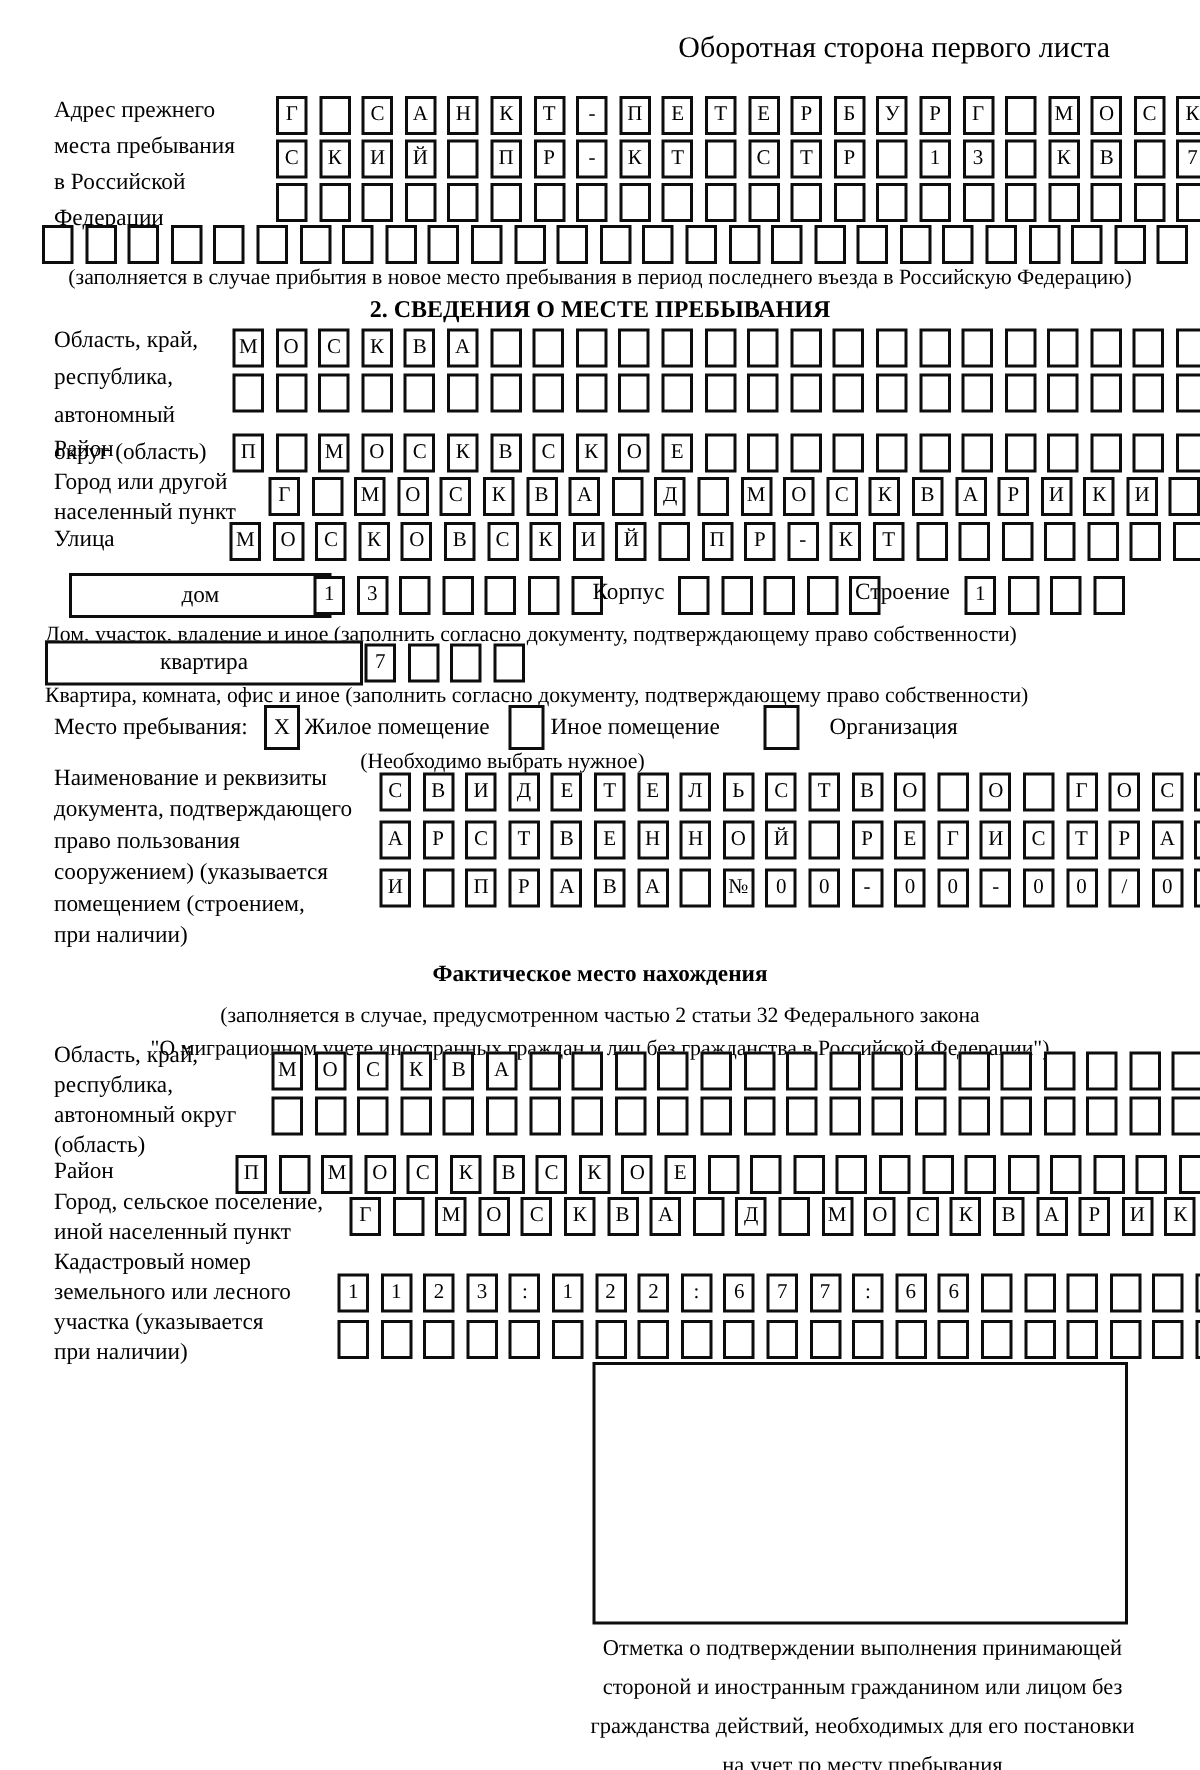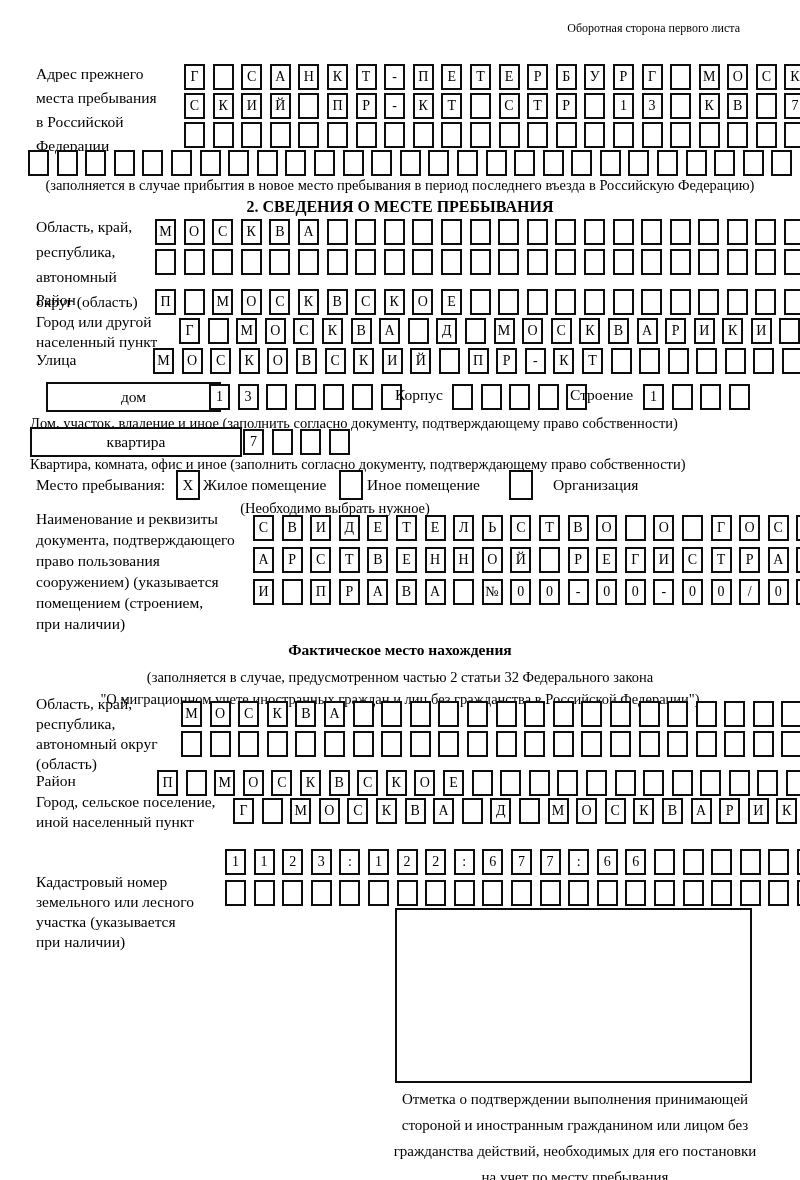--- a/index.html
+++ b/index.html
@@ -17,21 +17,21 @@
           font-size:15.5px;background:#fff;}
   .cb{position:absolute;width:20px;height:26px;border:2px solid #0d0d0d;display:flex;align-items:center;
       justify-content:center;font-size:15px;background:#fff;}
   .center{position:absolute;left:0;width:800px;text-align:center;white-space:nowrap;}
   .bold{font-weight:bold;}
   .note{font-size:14.5px;}
   .hdr{font-size:16px;}
   .caption{position:absolute;left:385px;width:380px;text-align:center;font-size:15px;}
   .caption div{line-height:26px;}
   .stampbox{position:absolute;border:2px solid #0d0d0d;background:#fff;}
-  .toptitle{position:absolute;top:21px;right:60px;font-size:12px;white-space:nowrap;}
+  .toptitle{position:absolute;top:21px;right:60px;font-size:20px;white-space:nowrap;}
 </style>
 </head>
 <body>
 
 <div class="page">
 
   <div class="toptitle">Оборотная сторона первого листа</div>
 
   <div class="lines" style="left:36px;top:62px;">
       <div style="line-height: 24px;">Адрес прежнего</div>
@@ -510,21 +510,21 @@
       <span class="cell">О</span>
       <span class="cell">С</span>
       <span class="cell">К</span>
       <span class="cell">В</span>
       <span class="cell">А</span>
       <span class="cell">Р</span>
       <span class="cell">И</span>
       <span class="cell">К</span>
     </div>
 
-  <div class="lines" style="left:36px;top:832px;margin-top:40px;">
+  <div class="lines" style="left:36px;top:832px;">
       <div style="line-height: 20px;">Кадастровый номер</div>
       <div style="line-height: 20px;">земельного или лесного</div>
       <div style="line-height: 20px;">участка (указывается</div>
       <div style="line-height: 20px;">при наличии)</div>
     </div>
   <div class="cellrow" style="left:225px;top:849px;">
       <span class="cell">1</span>
       <span class="cell">1</span>
       <span class="cell">2</span>
       <span class="cell">3</span>

